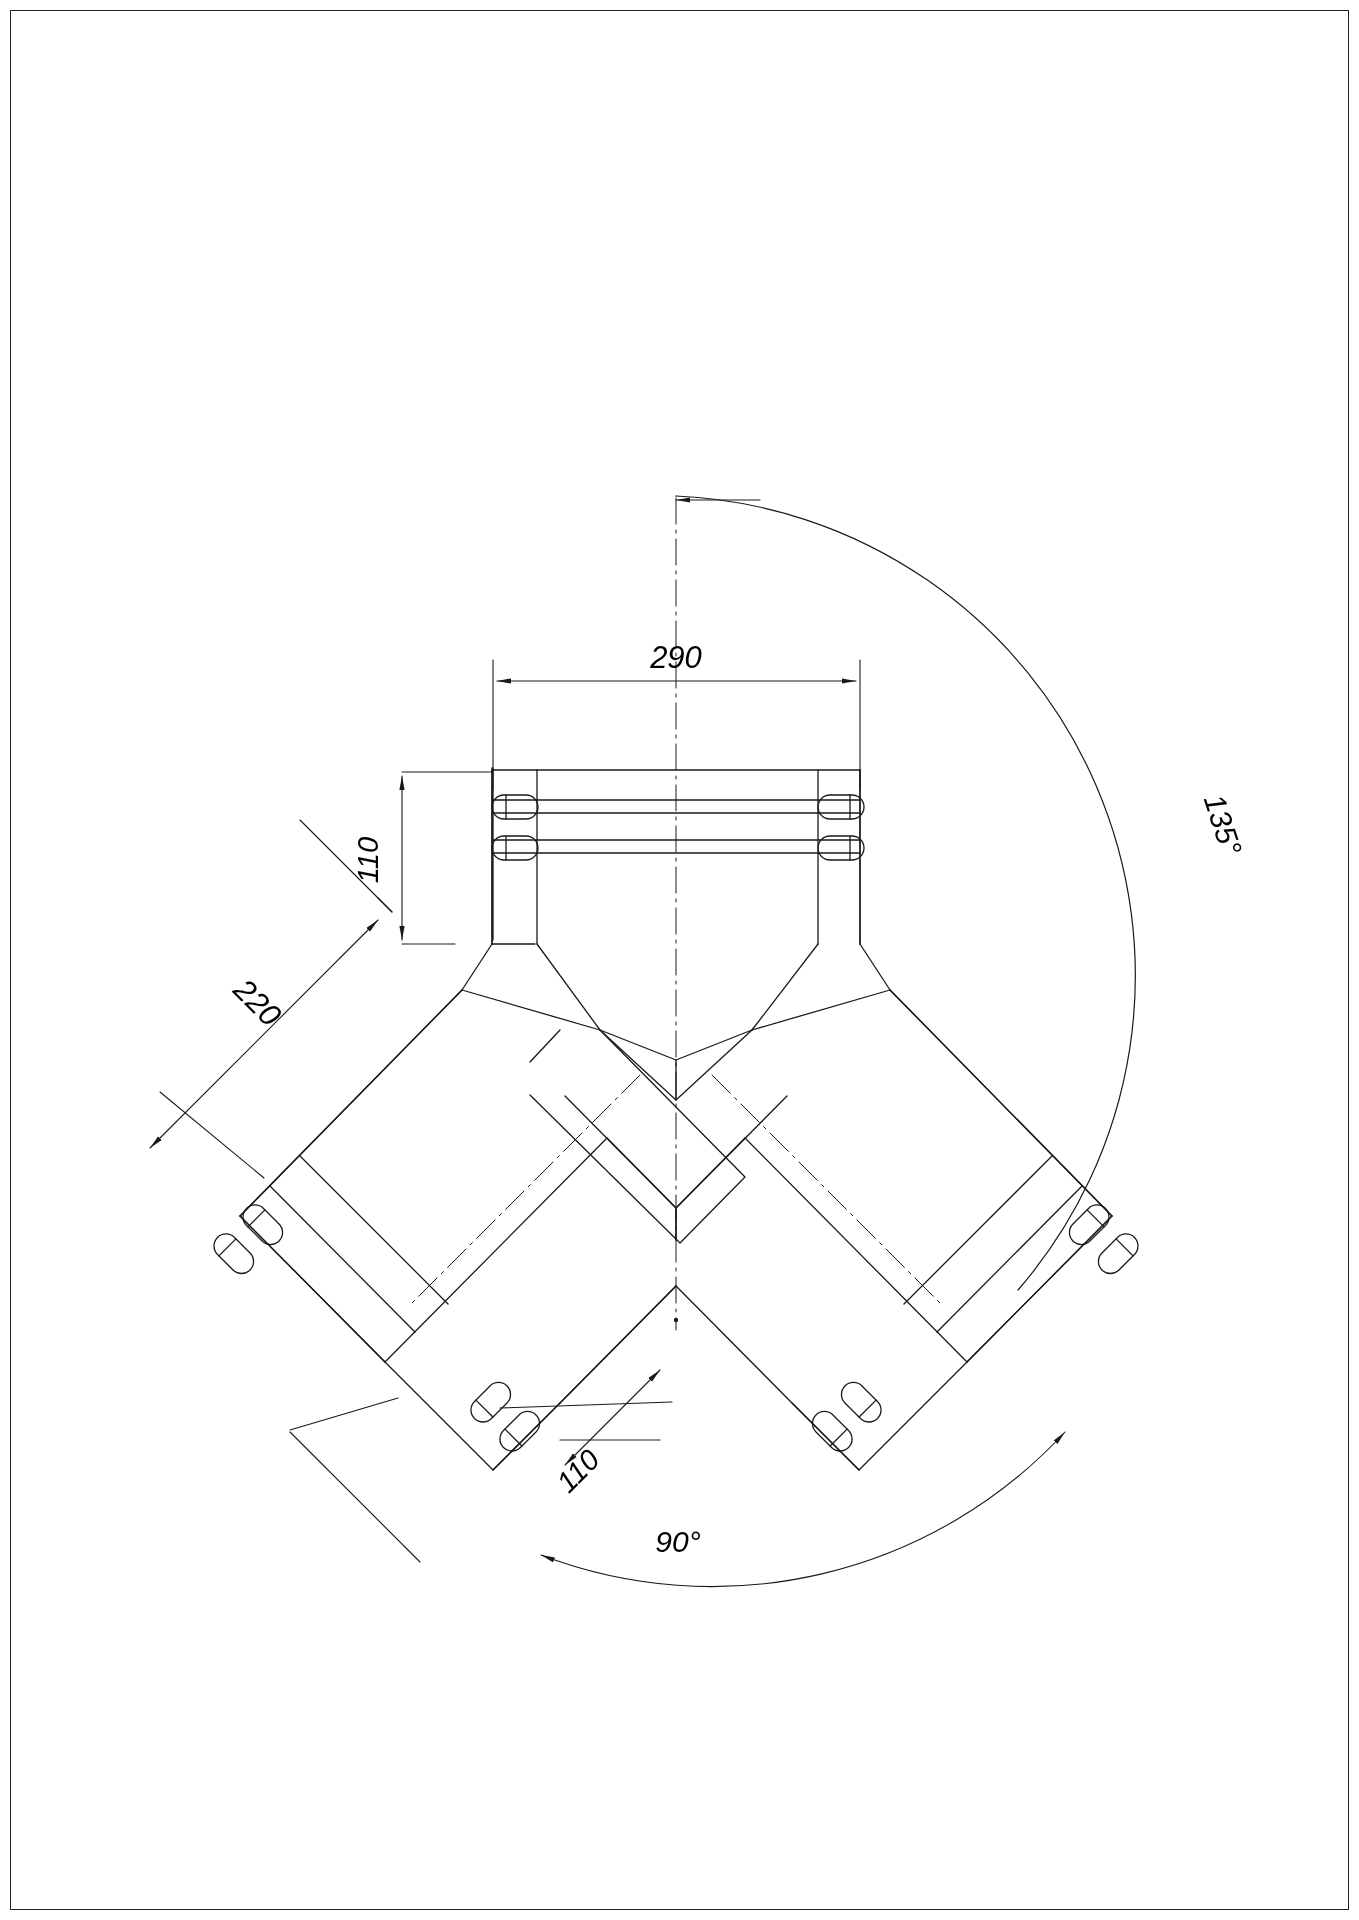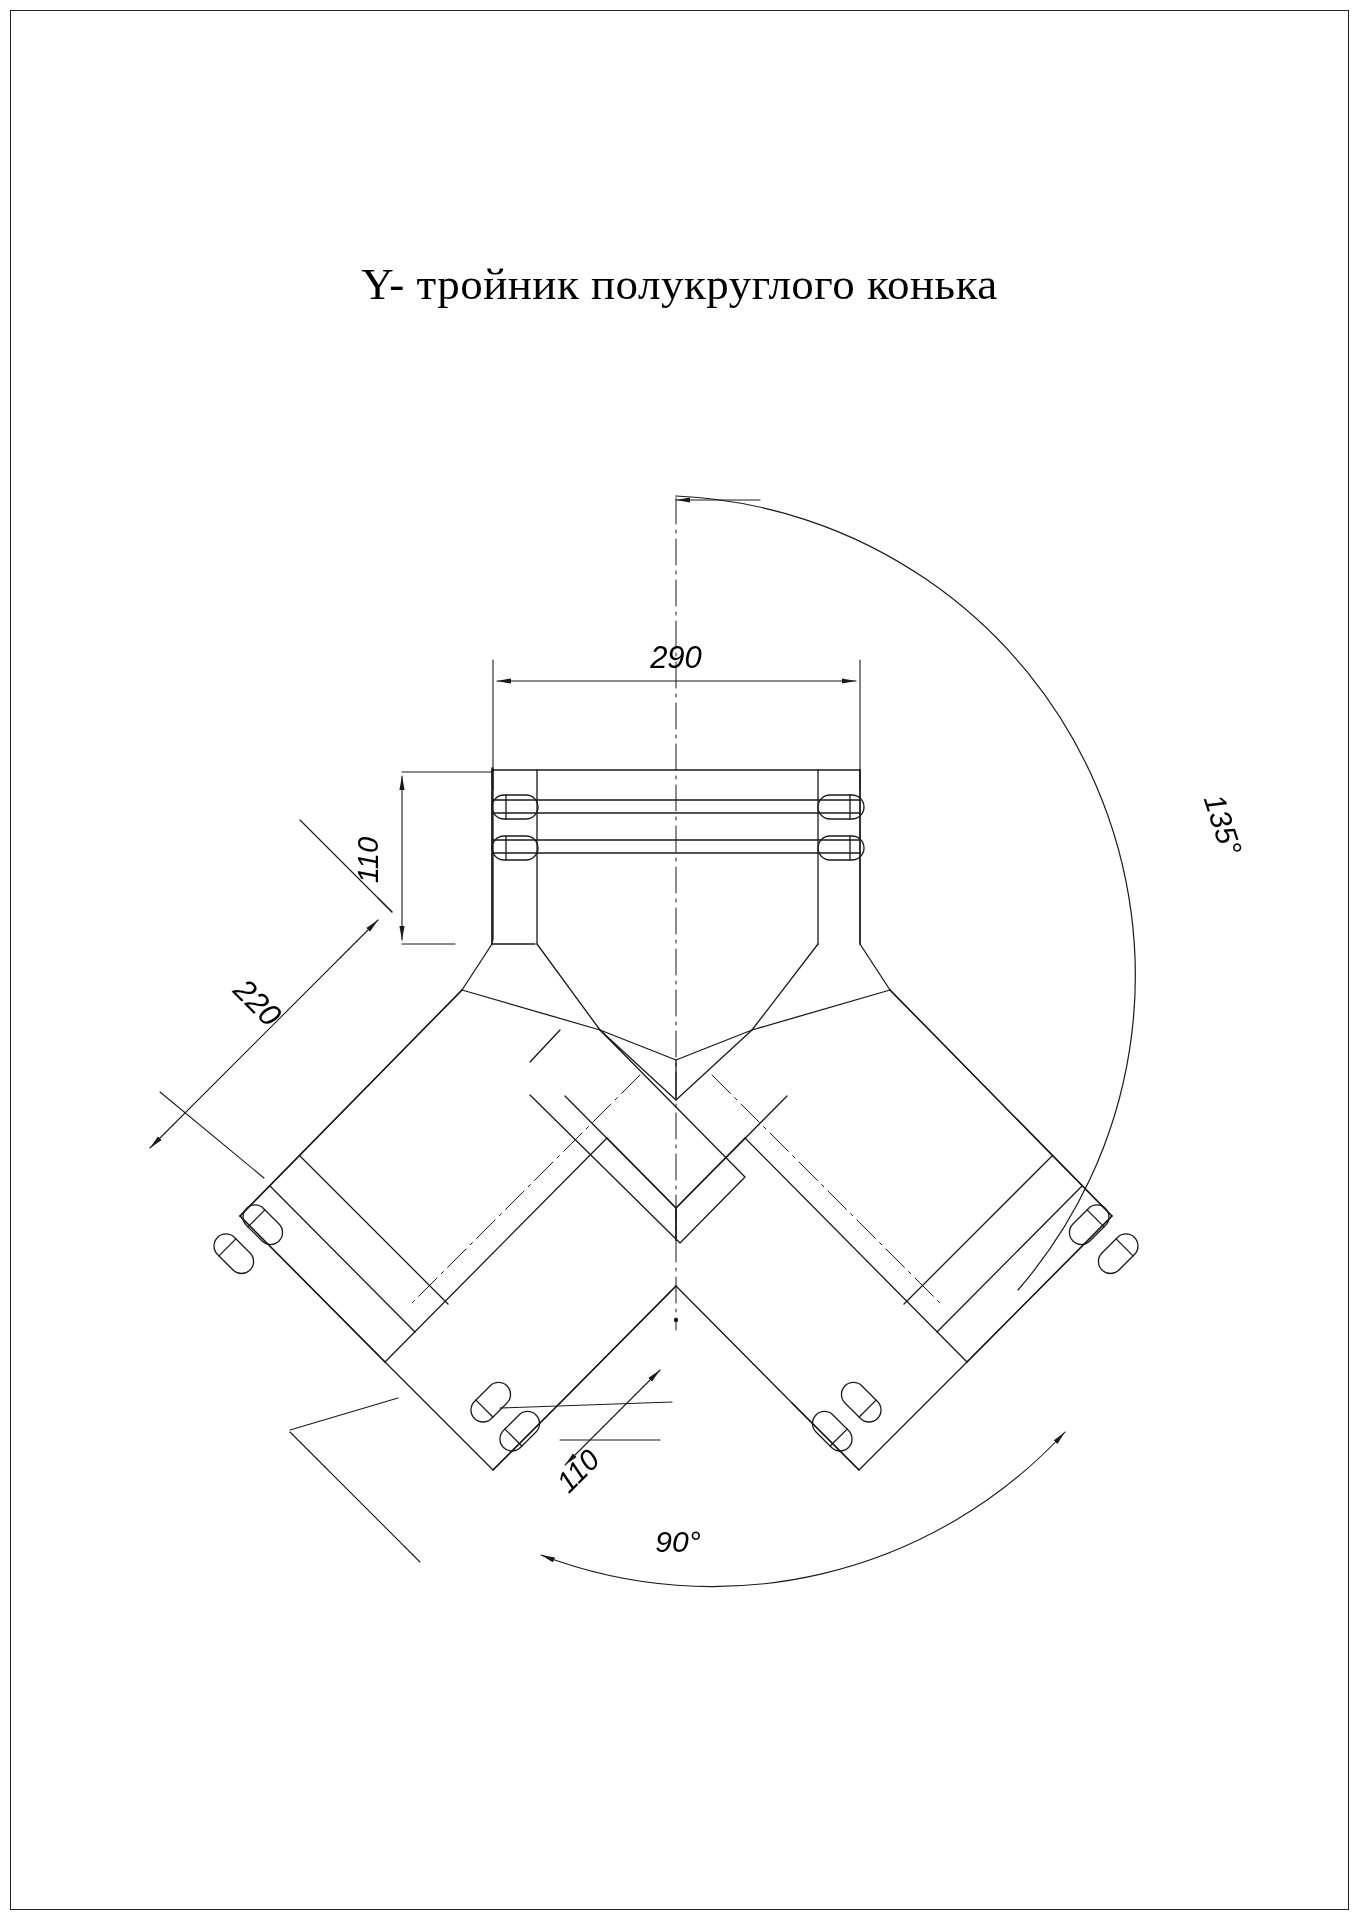--- a/index.html
+++ b/index.html
@@ -55,21 +55,20 @@
     fill: #000000;
   }
 </style>
 </head>
 <body>
 
 <div id="sheet">
 
   <div class="frame"></div>
 
-  <div id="title">Y- тройник полукруглого конька</div>
 
   <svg id="drawing" viewBox="0 0 1359 1920" width="1359" height="1920" xmlns="http://www.w3.org/2000/svg">
 
     <defs>
       <marker id="arrowStart" markerWidth="14" markerHeight="8" refX="0" refY="4" orient="auto" markerUnits="userSpaceOnUse">
         <path d="M0,4 L14,1.4 L14,6.6 Z" fill="#1a1a1a"></path>
       </marker>
       <marker id="arrowEnd" markerWidth="14" markerHeight="8" refX="14" refY="4" orient="auto" markerUnits="userSpaceOnUse">
         <path d="M14,4 L0,1.4 L0,6.6 Z" fill="#1a1a1a"></path>
       </marker>

